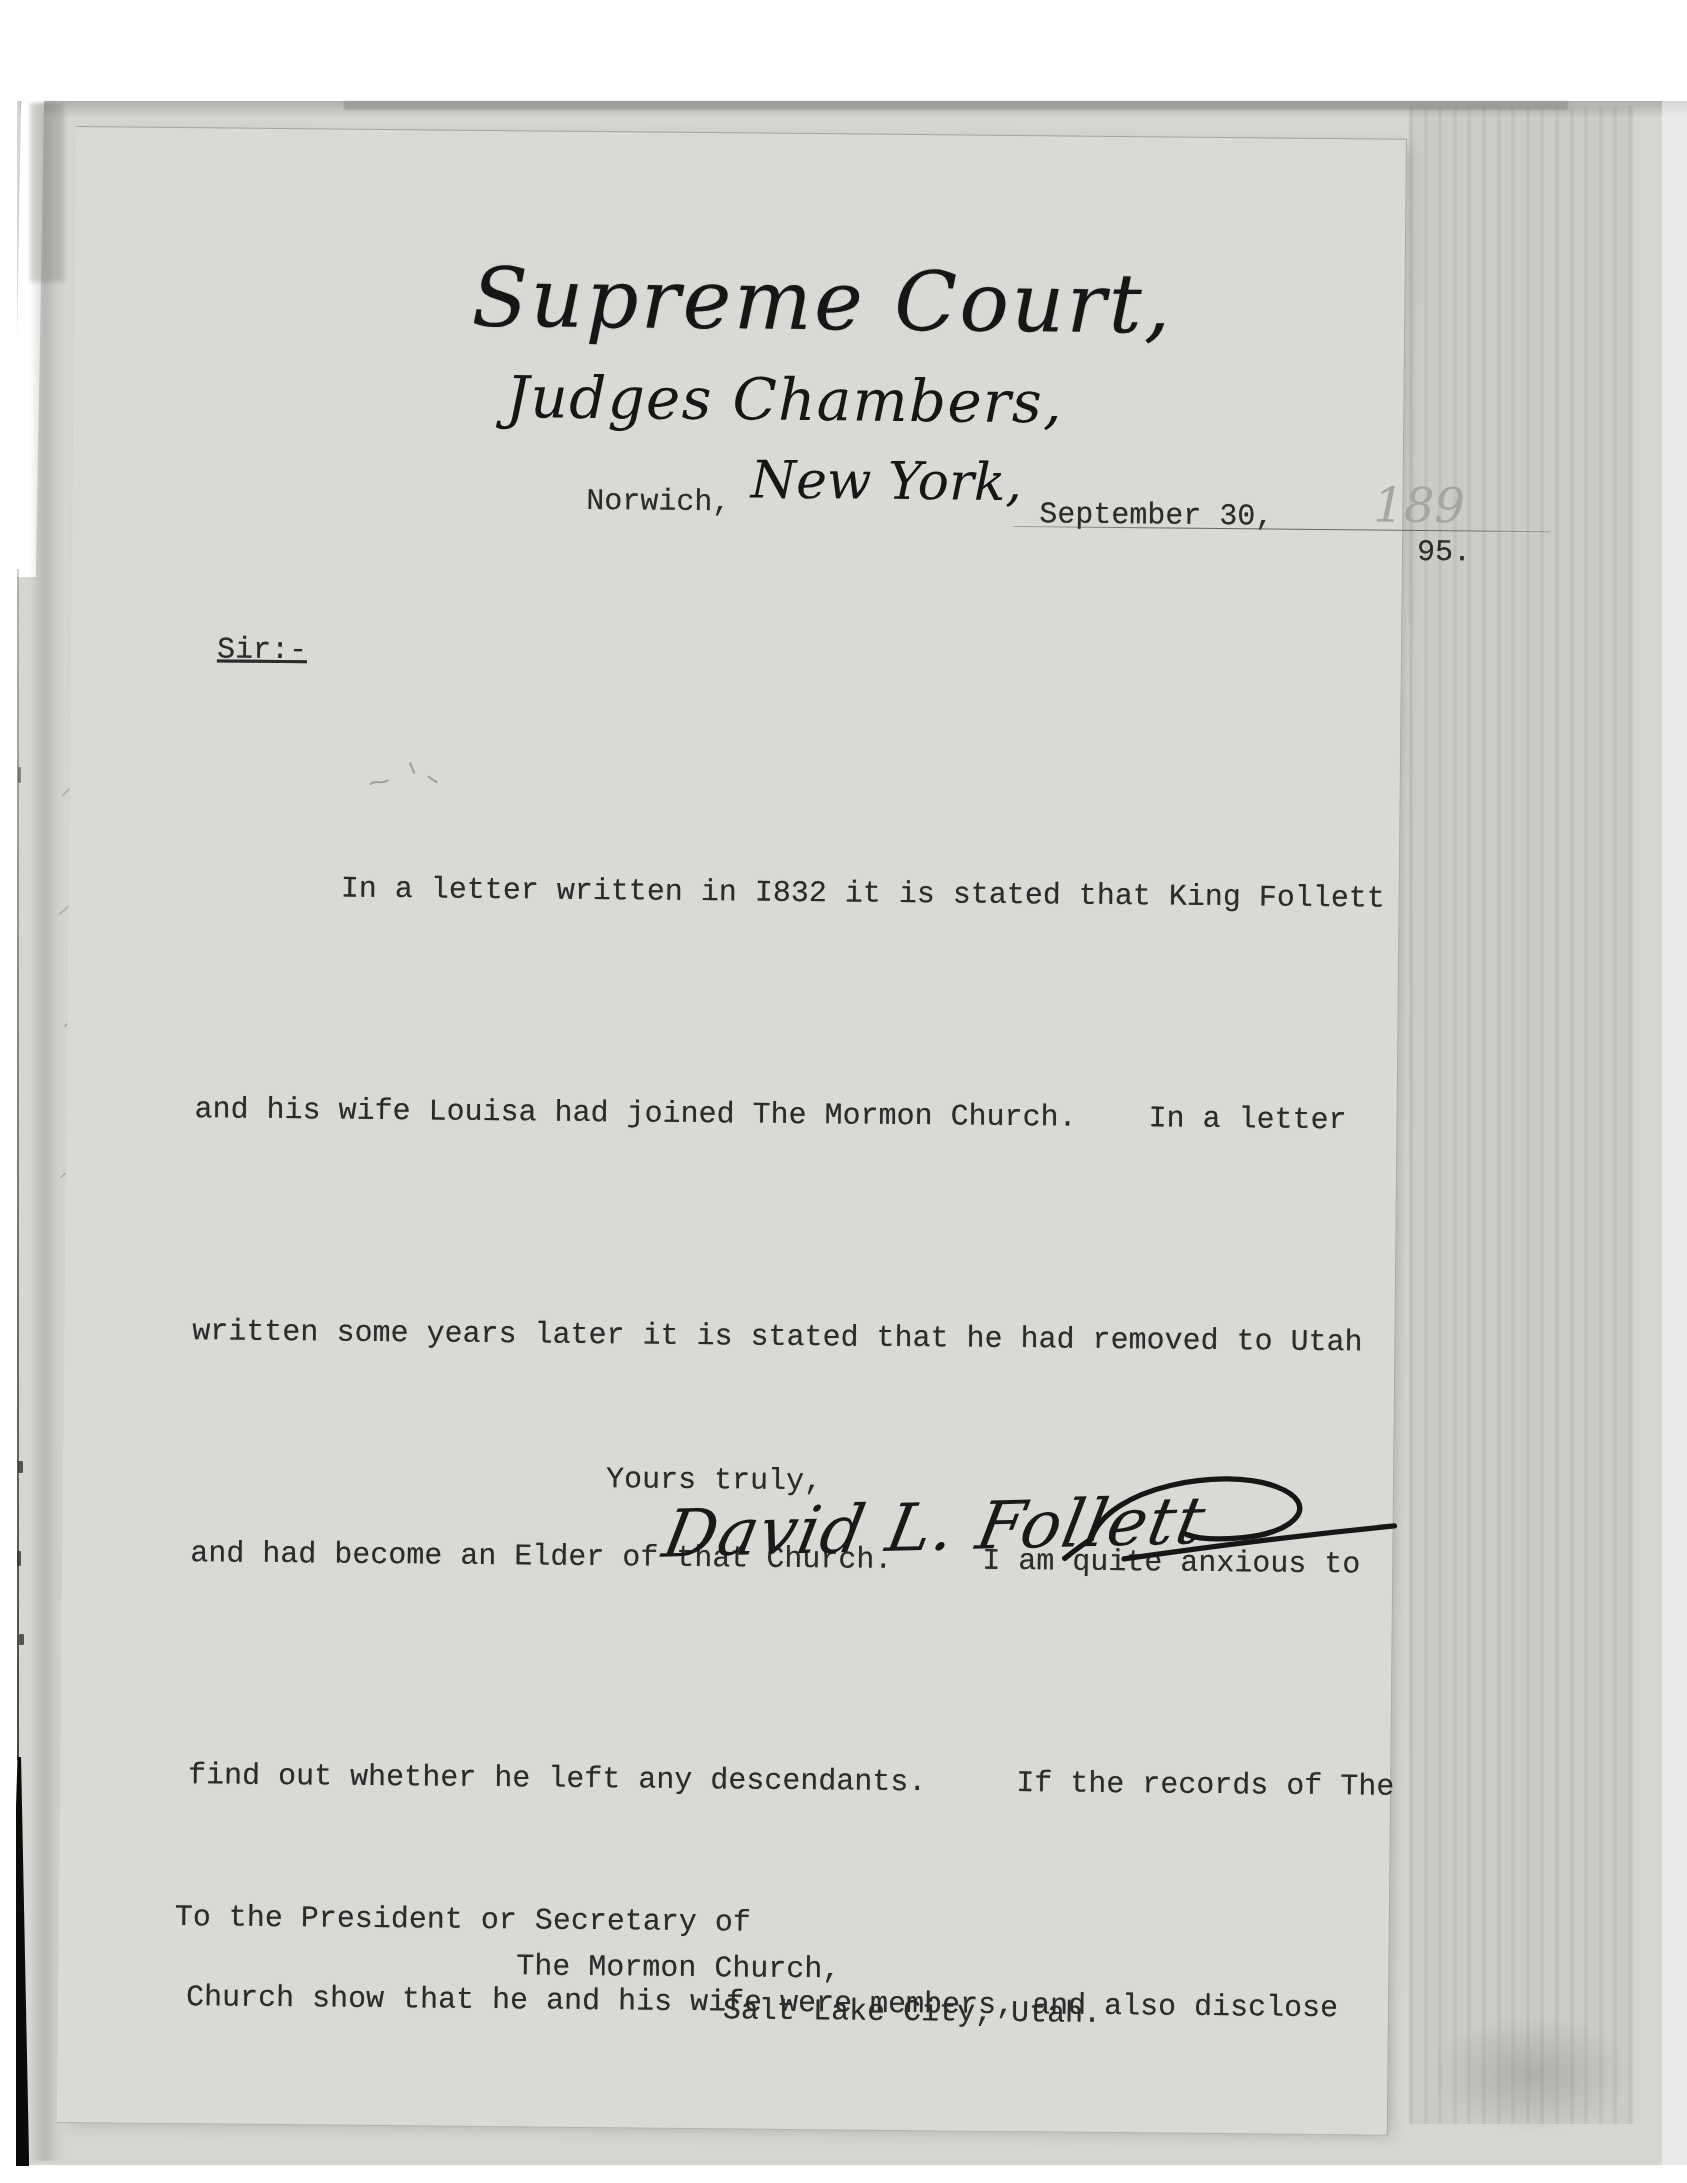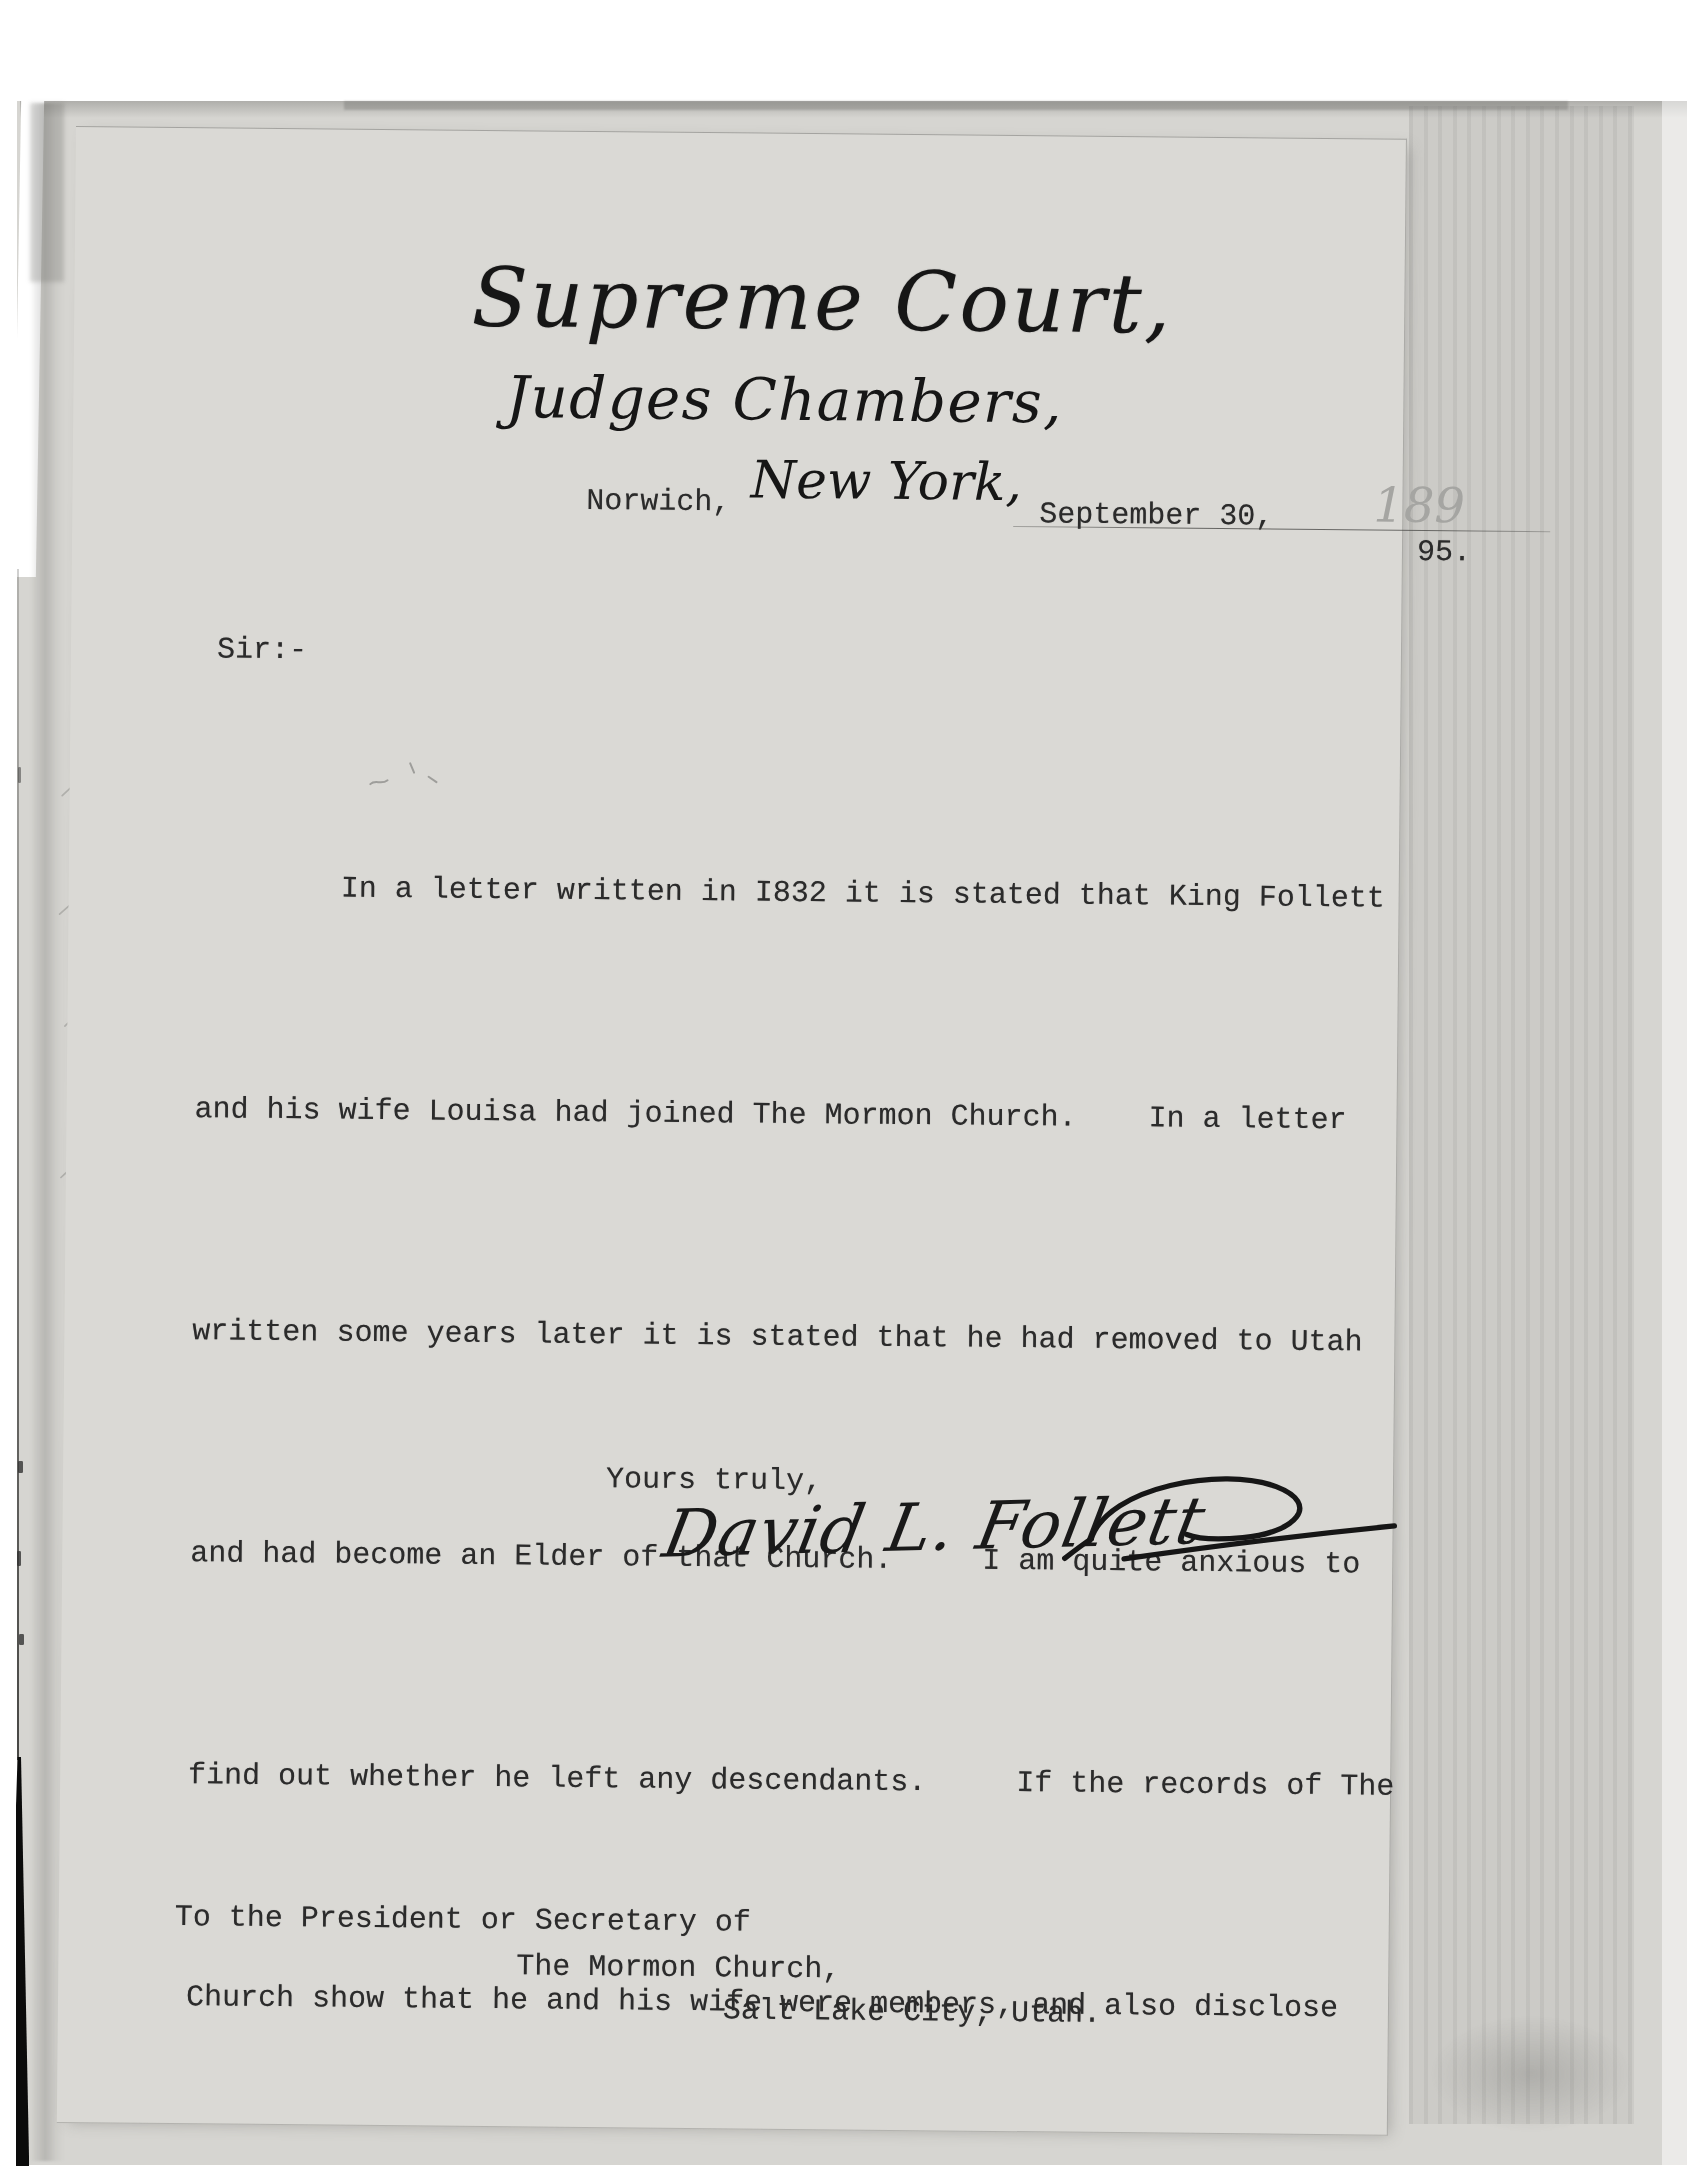--- a/index.html
+++ b/index.html
@@ -92,21 +92,21 @@
     <div class="script court-name">Supreme Court,</div>
     <div class="script chambers">Judges Chambers,</div>
 
     <div class="typed" style="left:514px;top:352px;">Norwich,</div>
     <div class="script state-script">New York,</div>
     <div class="typed" style="left:967px;top:361px;">September 30,</div>
     <div class="date-rule"></div>
     <div class="script year-ghost">189</div>
     <div class="typed" style="left:1345px;top:365px;margin-top:30px;">95.</div>
 
-    <div class="typed" style="left:146px;top:504px;">Sir:-</div>
+    <div class="typed" style="left:146px;top:504px;text-decoration:underline;">Sir:-</div>
 
     <div class="typed body-lines">
       <div>        In a letter written in I832 it is stated that King Follett</div>
       <div>and his wife Louisa had joined The Mormon Church.    In a letter</div>
       <div>written some years later it is stated that he had removed to Utah</div>
       <div>and had become an Elder of that Church.     I am quite anxious to</div>
       <div>find out whether he left any descendants.     If the records of The</div>
       <div>Church show that he and his wife were members, and also disclose</div>
       
       

